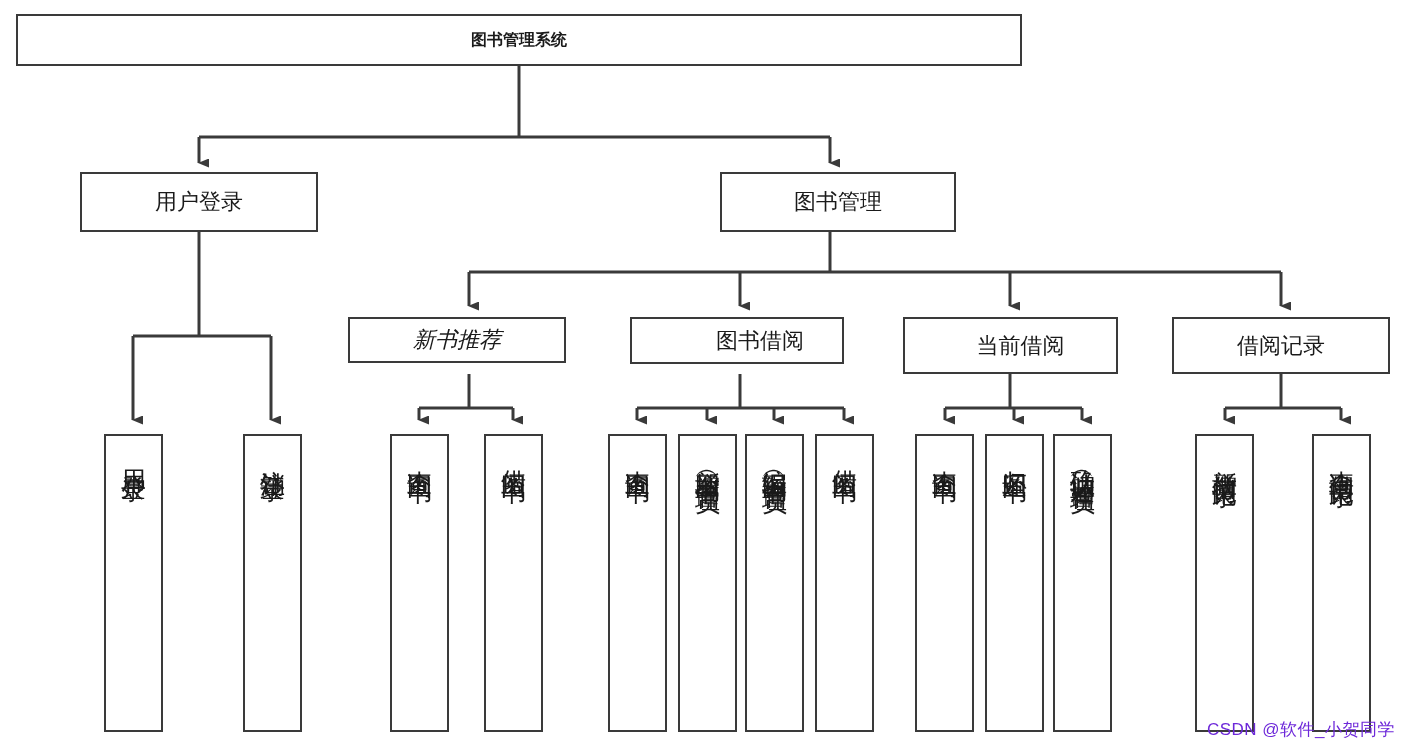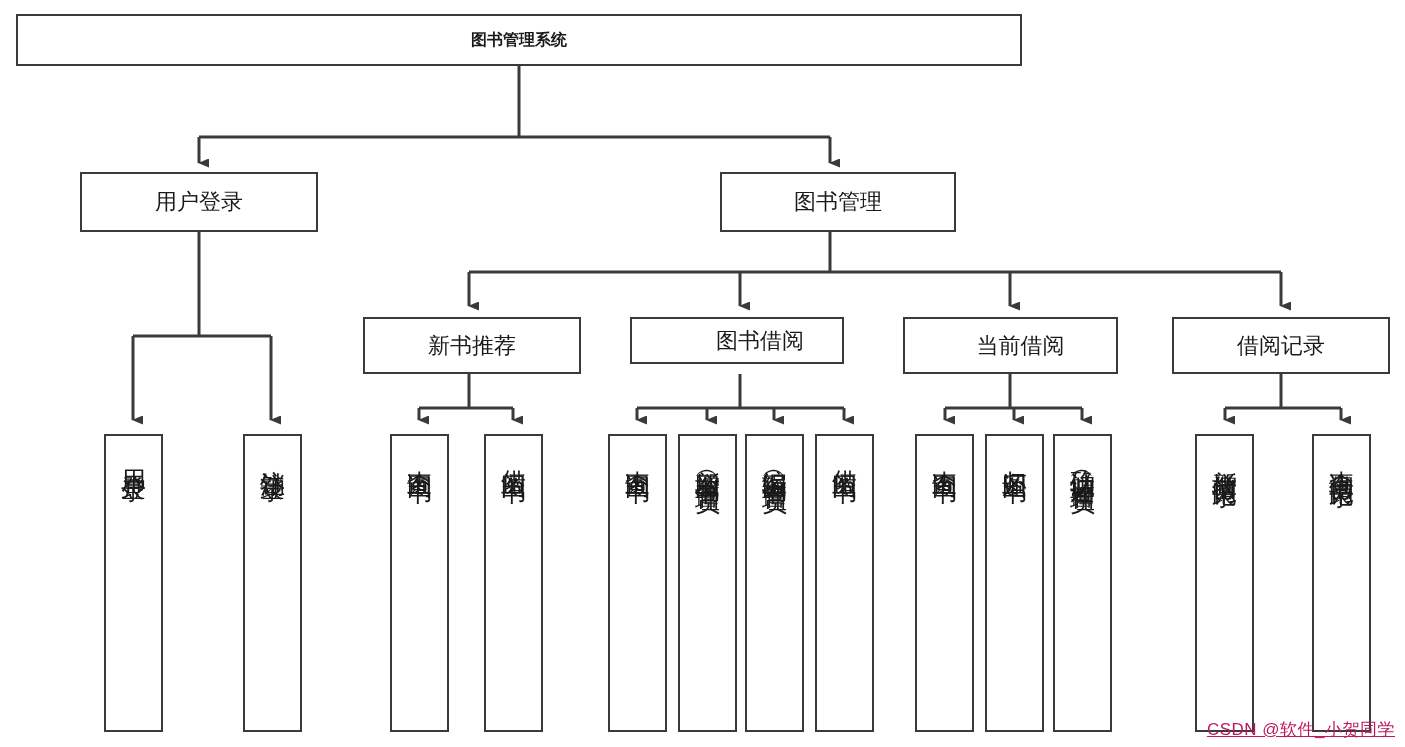--- a/index.html
+++ b/index.html
@@ -61,25 +61,24 @@
     line-height: 1;
   }
   .node.vertical.tall-text .label {
     font-size: 25px;
   }
   #watermark {
     position: absolute;
     right: 10px;
     bottom: 6px;
     font-size: 17px;
-    color: #be185d;
+    color: #6d28d9;
     letter-spacing: 0.5px;
     user-select: none;
     white-space: nowrap;
-    text-decoration: underline;
   }
 </style>
 </head>
 <body>
 
 <div id="diagram-root">
 
   <svg id="connector-layer" viewBox="0 0 1405 747" width="1405" height="747" xmlns="http://www.w3.org/2000/svg">
     <defs>
       <marker id="arrowhead" markerWidth="9" markerHeight="11" refX="4.5" refY="10" orient="auto" markerUnits="userSpaceOnUse">
@@ -136,21 +135,21 @@
     <span class="label">图书管理系统</span>
   </div>
 
   <div class="node horizontal" style="left:80px; top:172px; width:238px; height:60px;">
     <span class="label">用户登录</span>
   </div>
   <div class="node horizontal" style="left:712px; top:172px; width:236px; height:60px;margin-left:8px;">
     <span class="label">图书管理</span>
   </div>
 
-  <div class="node horizontal" style="left:363px; top:317px; width:218px; height:57px;">
+  <div class="node horizontal" style="left:348px; top:317px; width:218px; height:46px;font-style:italic;">
     <span class="label">新书推荐</span>
   </div>
   <div class="node horizontal" style="left:630px; top:317px; width:214px; height:47px;padding-left:46px;">
     <span class="label">图书借阅</span>
   </div>
   <div class="node horizontal" style="left:903px; top:317px; width:215px; height:57px;padding-left:20px;">
     <span class="label">当前借阅</span>
   </div>
   <div class="node horizontal" style="left:1172px; top:317px; width:218px; height:57px;">
     <span class="label">借阅记录</span>

